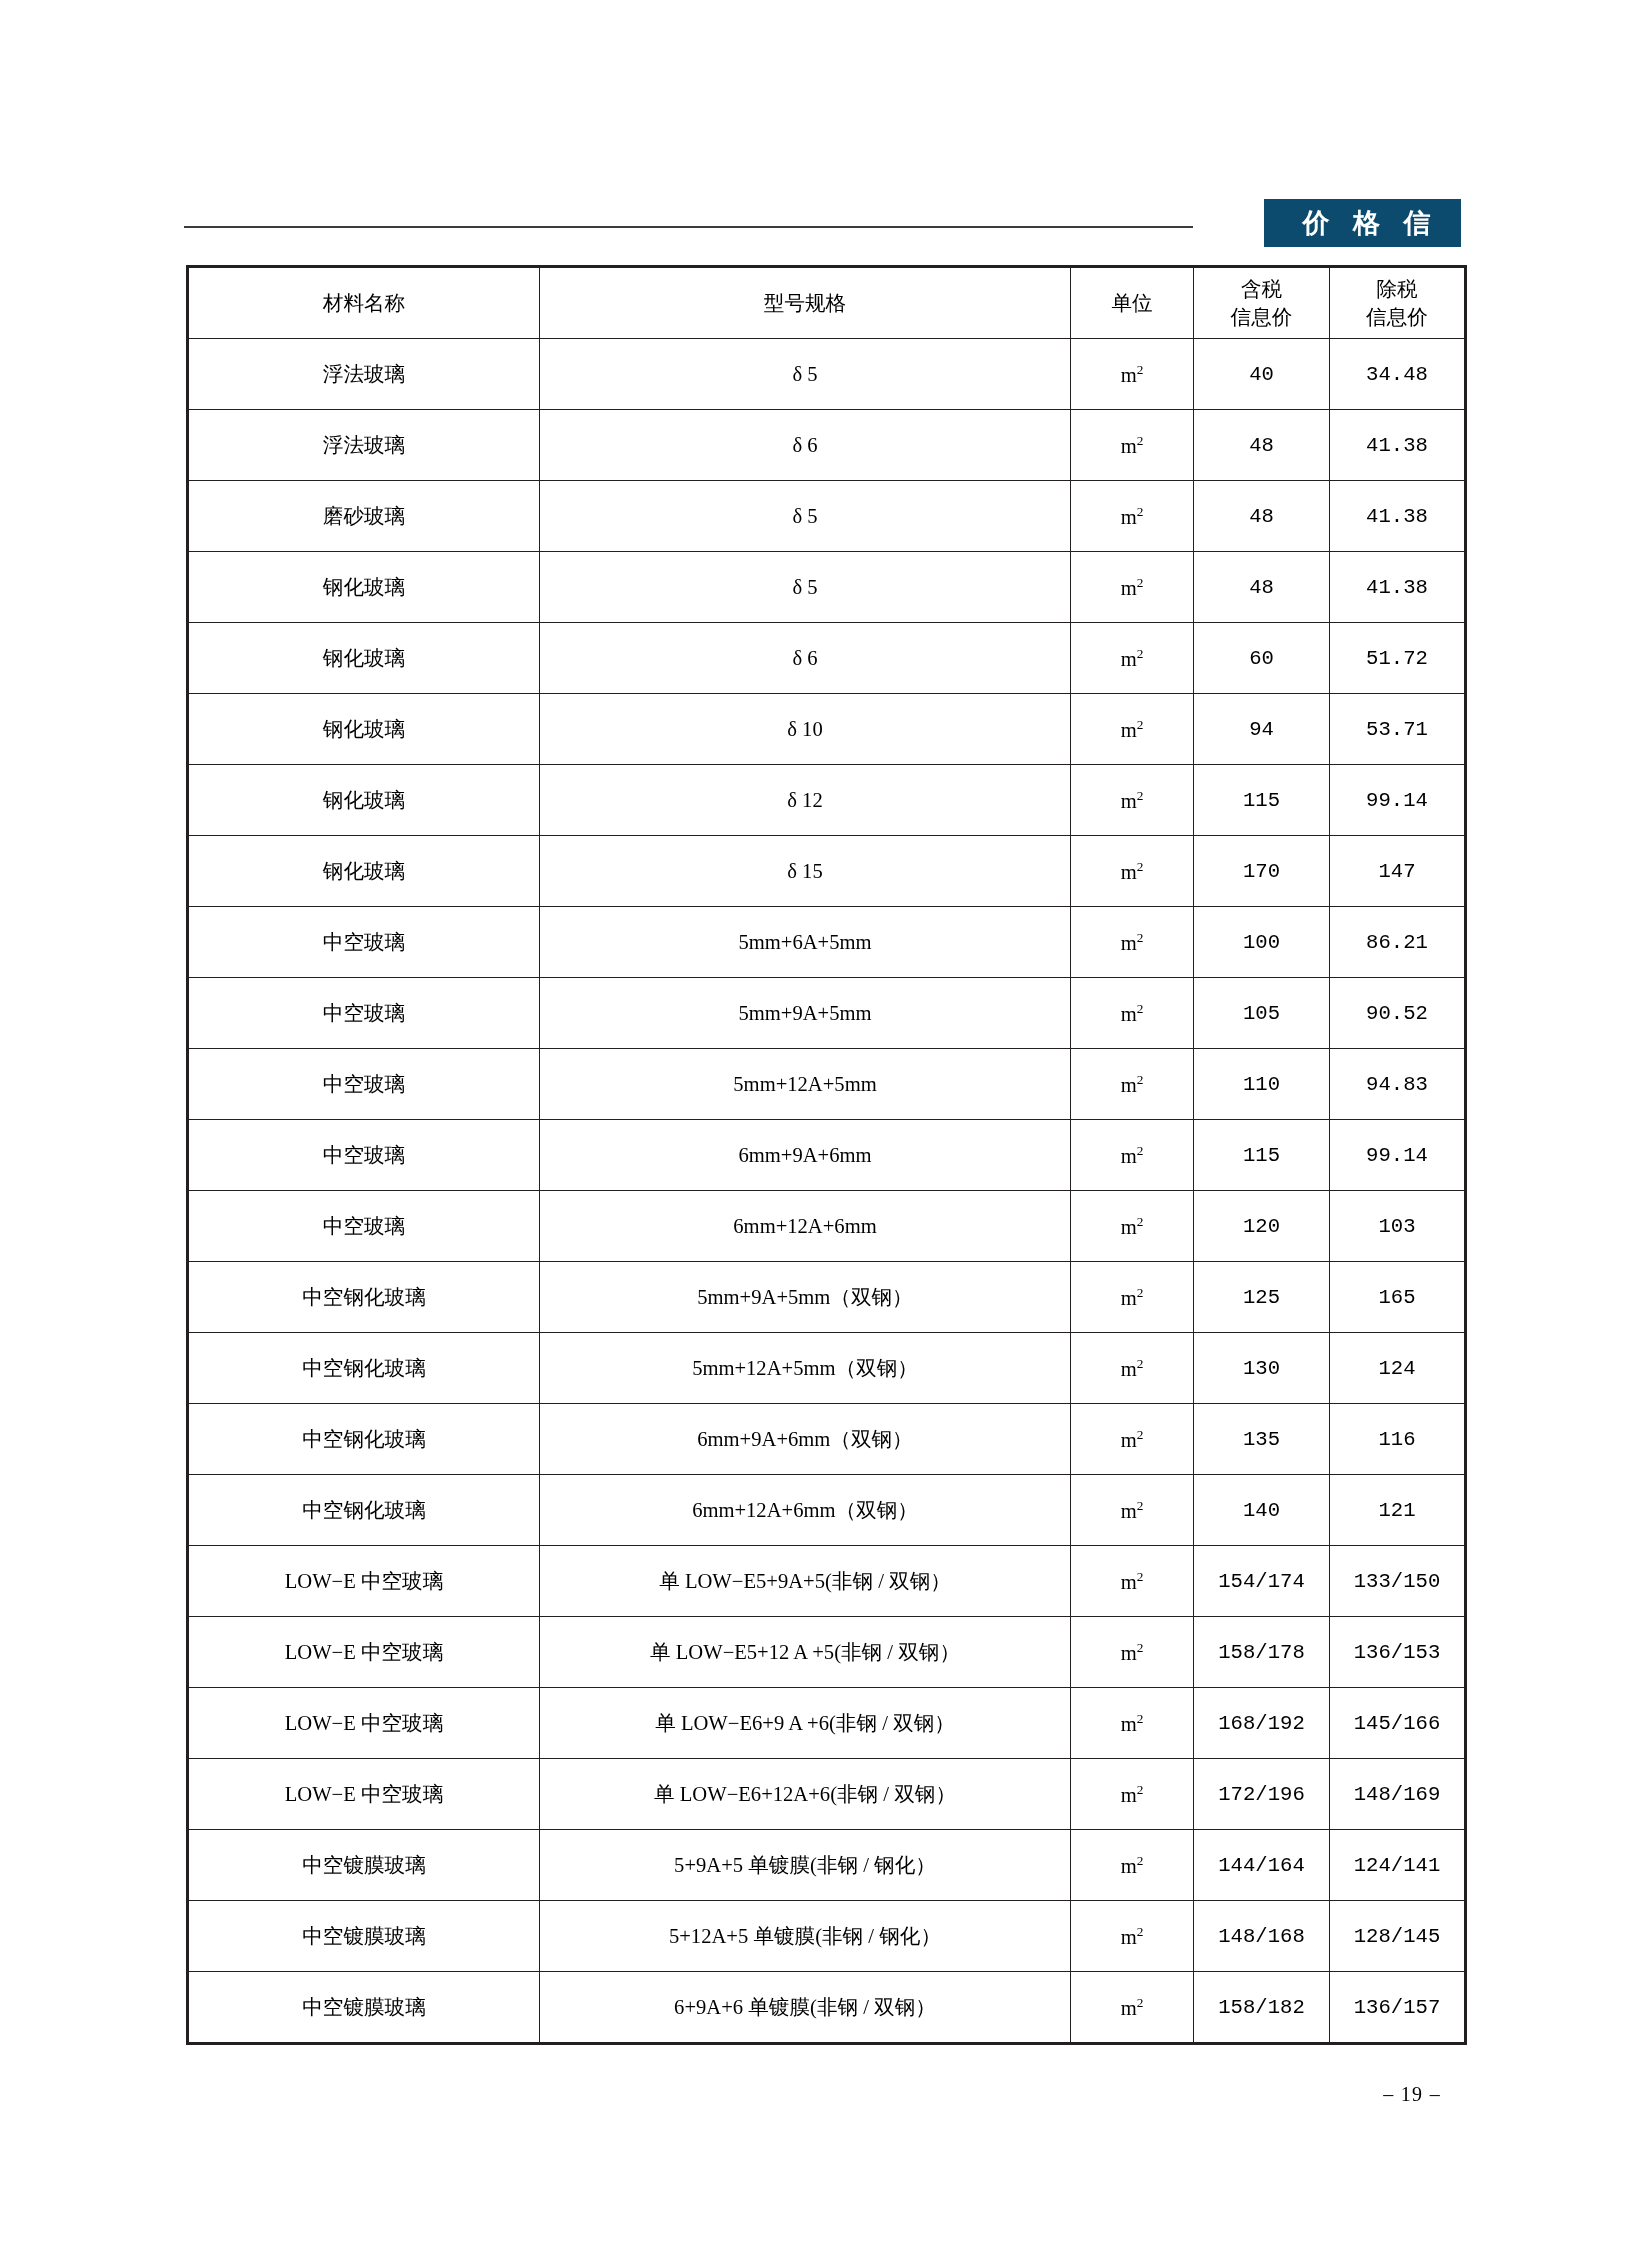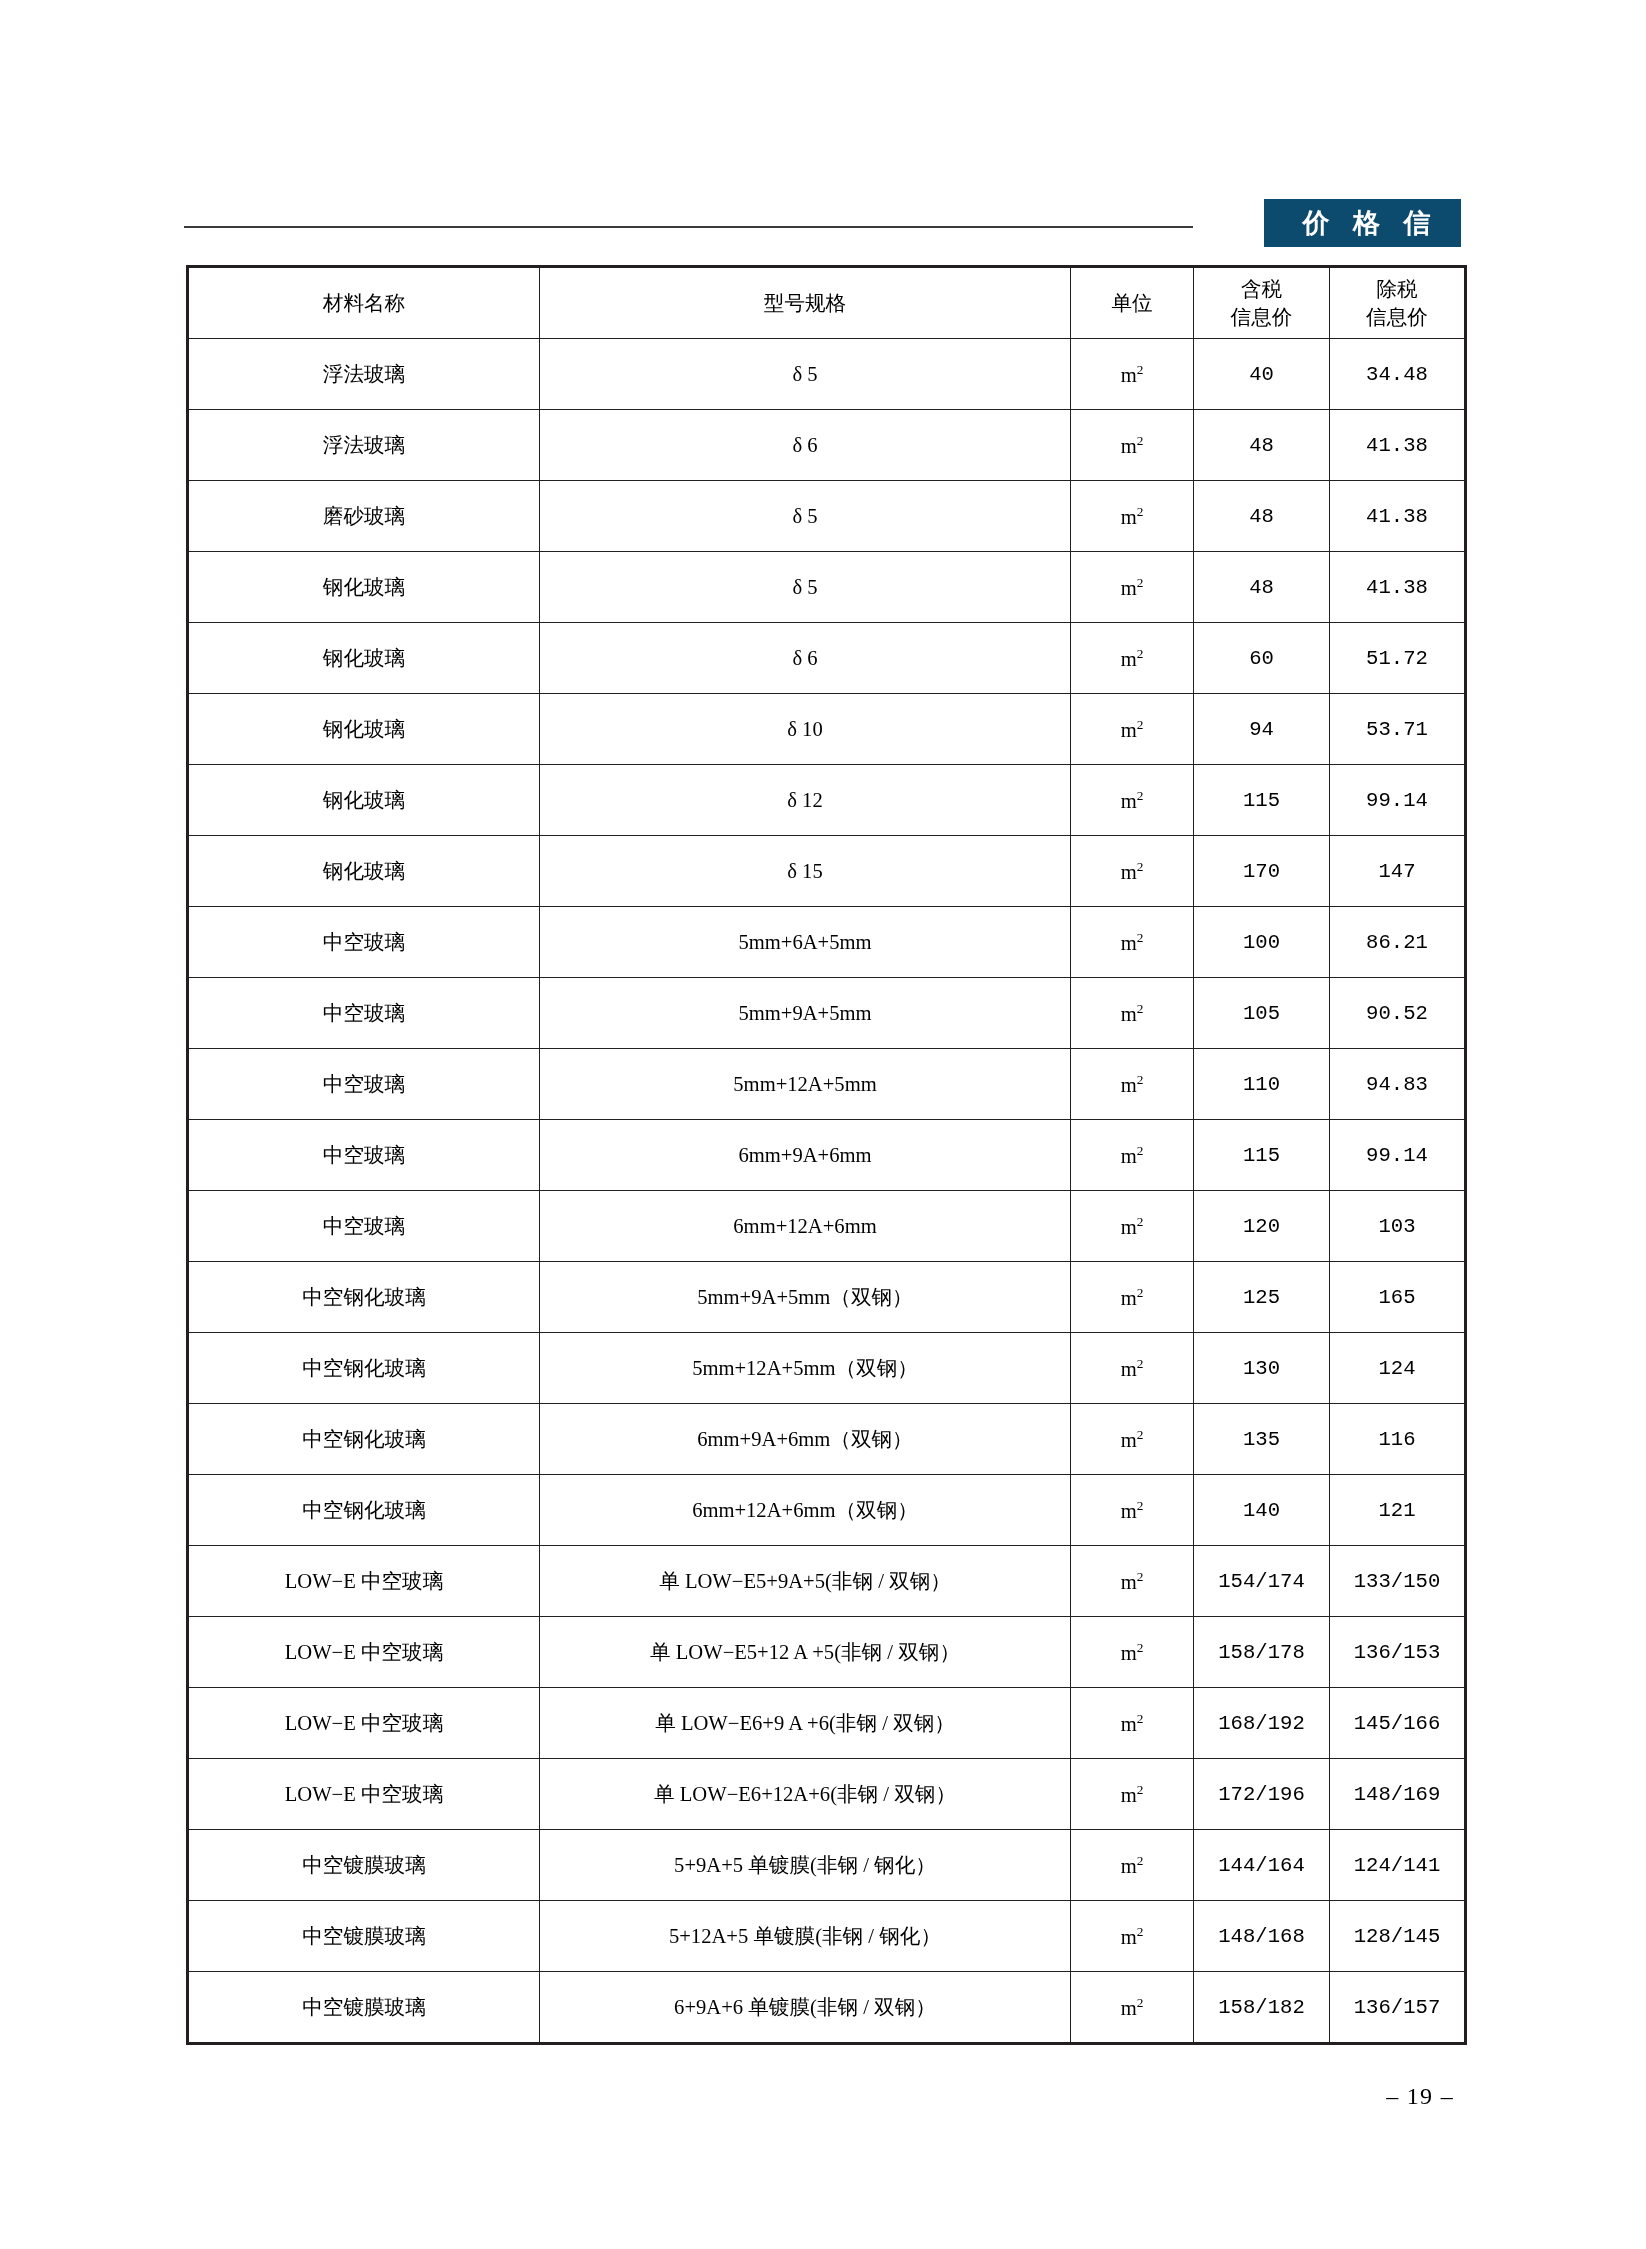--- a/index.html
+++ b/index.html
@@ -99,23 +99,23 @@
     display: block;
   }
   td.cell-name { font-size: 21px; }
   td.cell-spec { font-size: 20.6px; }
   td.cell-unit { font-size: 19px; }
   td.cell-num  { font-size: 20.6px; font-family: Liberation Mono, monospace; }
   sup.unit-sup { font-size: 13.3px; vertical-align: super; }
 
   .footer-page {
     position: absolute;
-    right: 192px;
+    right: 205px;
     top: 2083px;
-    font-size: 24px;
+    font-size: 20px;
     letter-spacing: 1.3px;
   }
 </style>
 </head>
 <body>
 
 <div class="page">
 
   <div class="header">
     <div class="header-rule"></div>

